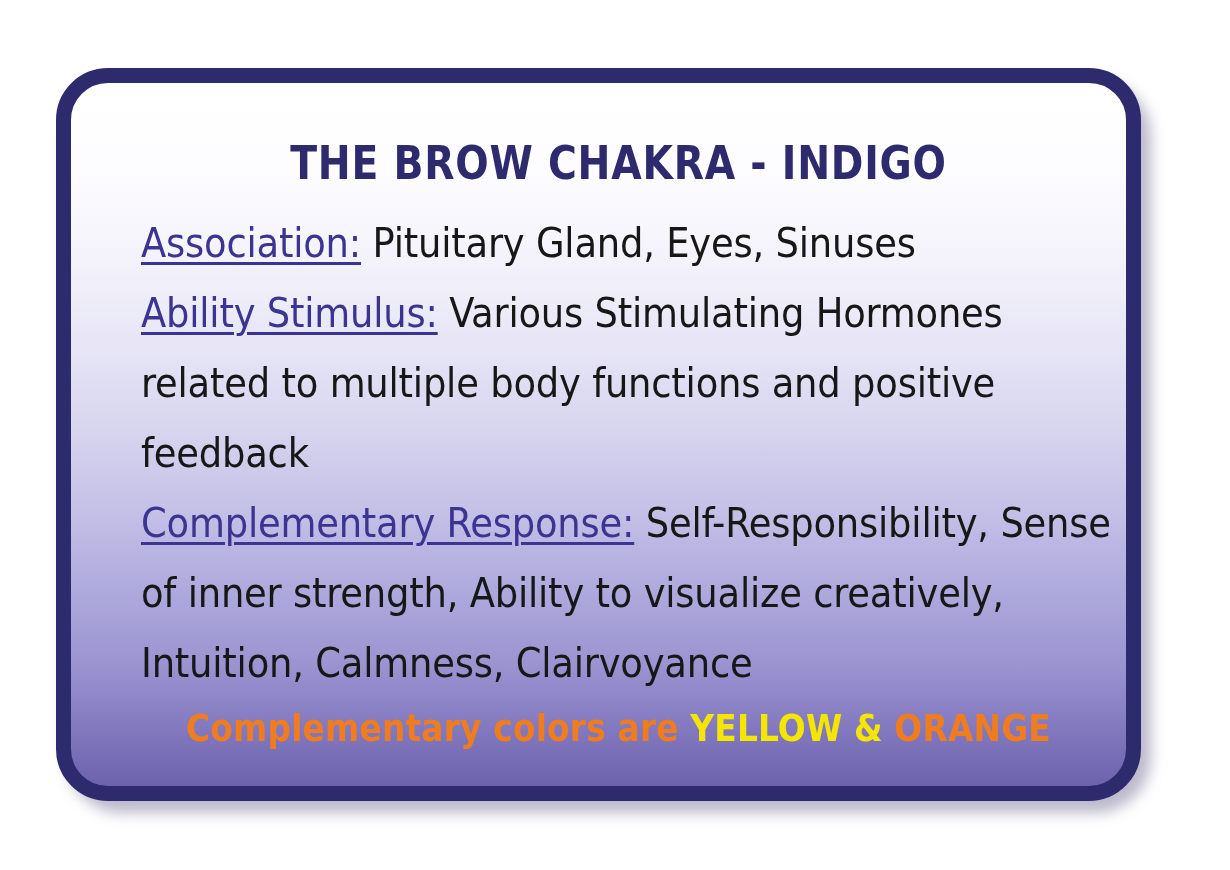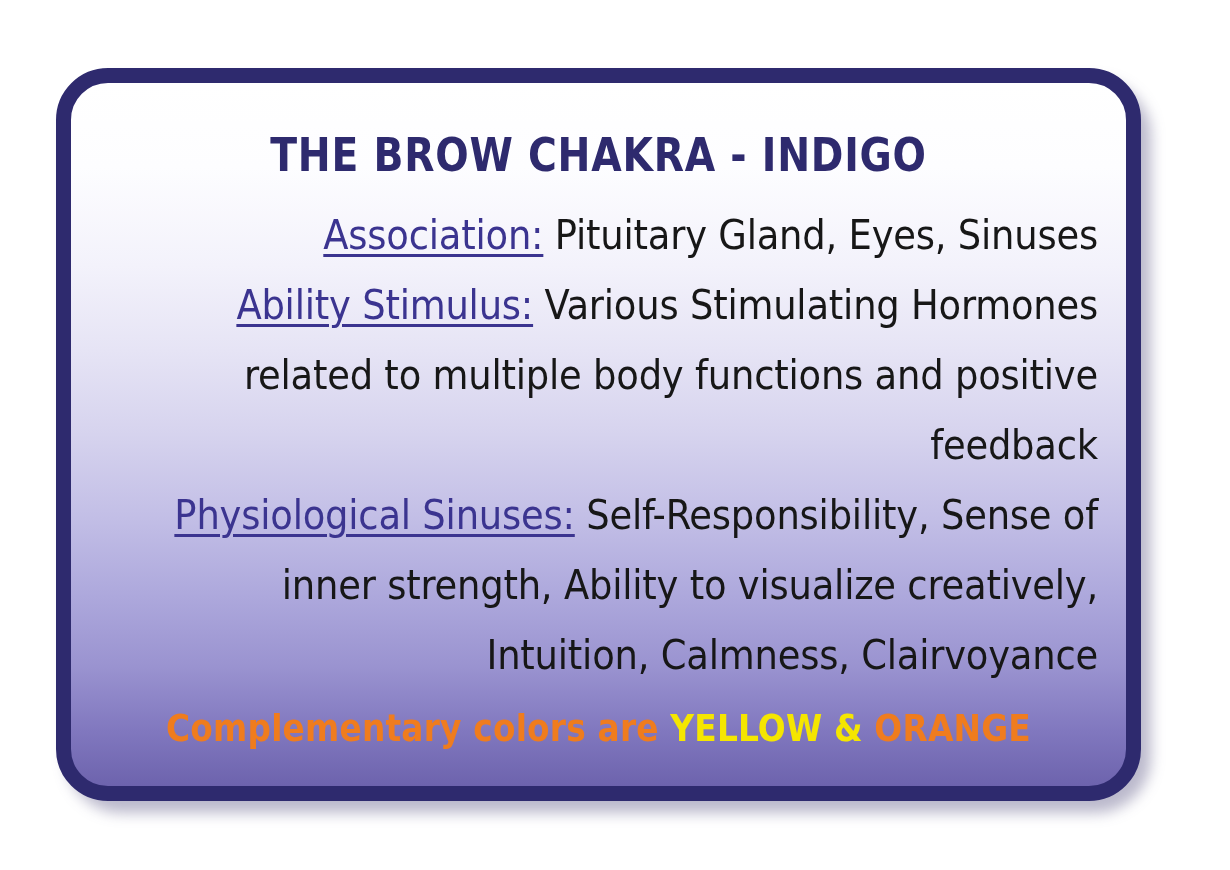--- a/index.html
+++ b/index.html
@@ -53,22 +53,23 @@
         #9a93d0  83%,
         #8178bf  92%,
         #6d63ad 100%);
     overflow: hidden;
   }
 
   .card-inner {
     position: relative;
     width: 100%;
     height: 100%;
-    padding: 4px 28px;
+    padding: 12px 28px;
     box-sizing: border-box;
+    margin-left: 20px;
   }
 
   
   .title {
     margin: 0;
     padding-top: 44px;
     text-align: center;
     color: #2E2A6E;
     font-family: "DejaVu Sans Condensed", "Liberation Sans Narrow", "Liberation Sans", sans-serif;
     font-weight: 700;
@@ -83,21 +84,20 @@
   
   .body-block {
     margin: 0;
     padding: 22px 0 0 22px;
     font-family: "DejaVu Sans Condensed", "Liberation Sans Narrow", "Liberation Sans", sans-serif;
     font-weight: 300;
     font-size: 41px;
     line-height: 70px;
     color: #171717;
     letter-spacing: -0.2px;
-    text-align: right;
   }
   .body-block p {
     margin: 0;
   }
   .lbl {
     color: #3B3490;
     text-decoration: underline;
     text-underline-offset: 5px;
     text-decoration-thickness: 2.5px;
   }
@@ -130,21 +130,21 @@
     <div class="card-inner">
 
       <h1 class="title">THE BROW CHAKRA - INDIGO</h1>
 
       <div class="body-block">
 
         <p><span class="lbl">Association:</span><span> Pituitary Gland, Eyes, Sinuses</span></p>
 
         <p><span class="lbl">Ability Stimulus:</span><span> Various Stimulating Hormones related to multiple body functions and positive feedback</span></p>
 
-        <p><span class="lbl">Physiological Sinuses:</span><span> Self-Responsibility, Sense of inner strength, Ability to visualize creatively, Intuition, Calmness, Clairvoyance</span></p>
+        <p><span class="lbl">Complementary Response:</span><span> Self-Responsibility, Sense of inner strength, Ability to visualize creatively, Intuition, Calmness, Clairvoyance</span></p>
 
       </div>
 
       <div class="footer"><span class="f-orange">Complementary colors are </span><span class="f-yellow">YELLOW</span><span class="f-yellow"> &amp; </span><span class="f-orange">ORANGE</span></div>
 
     </div>
   </div>
 
 </div>
 

